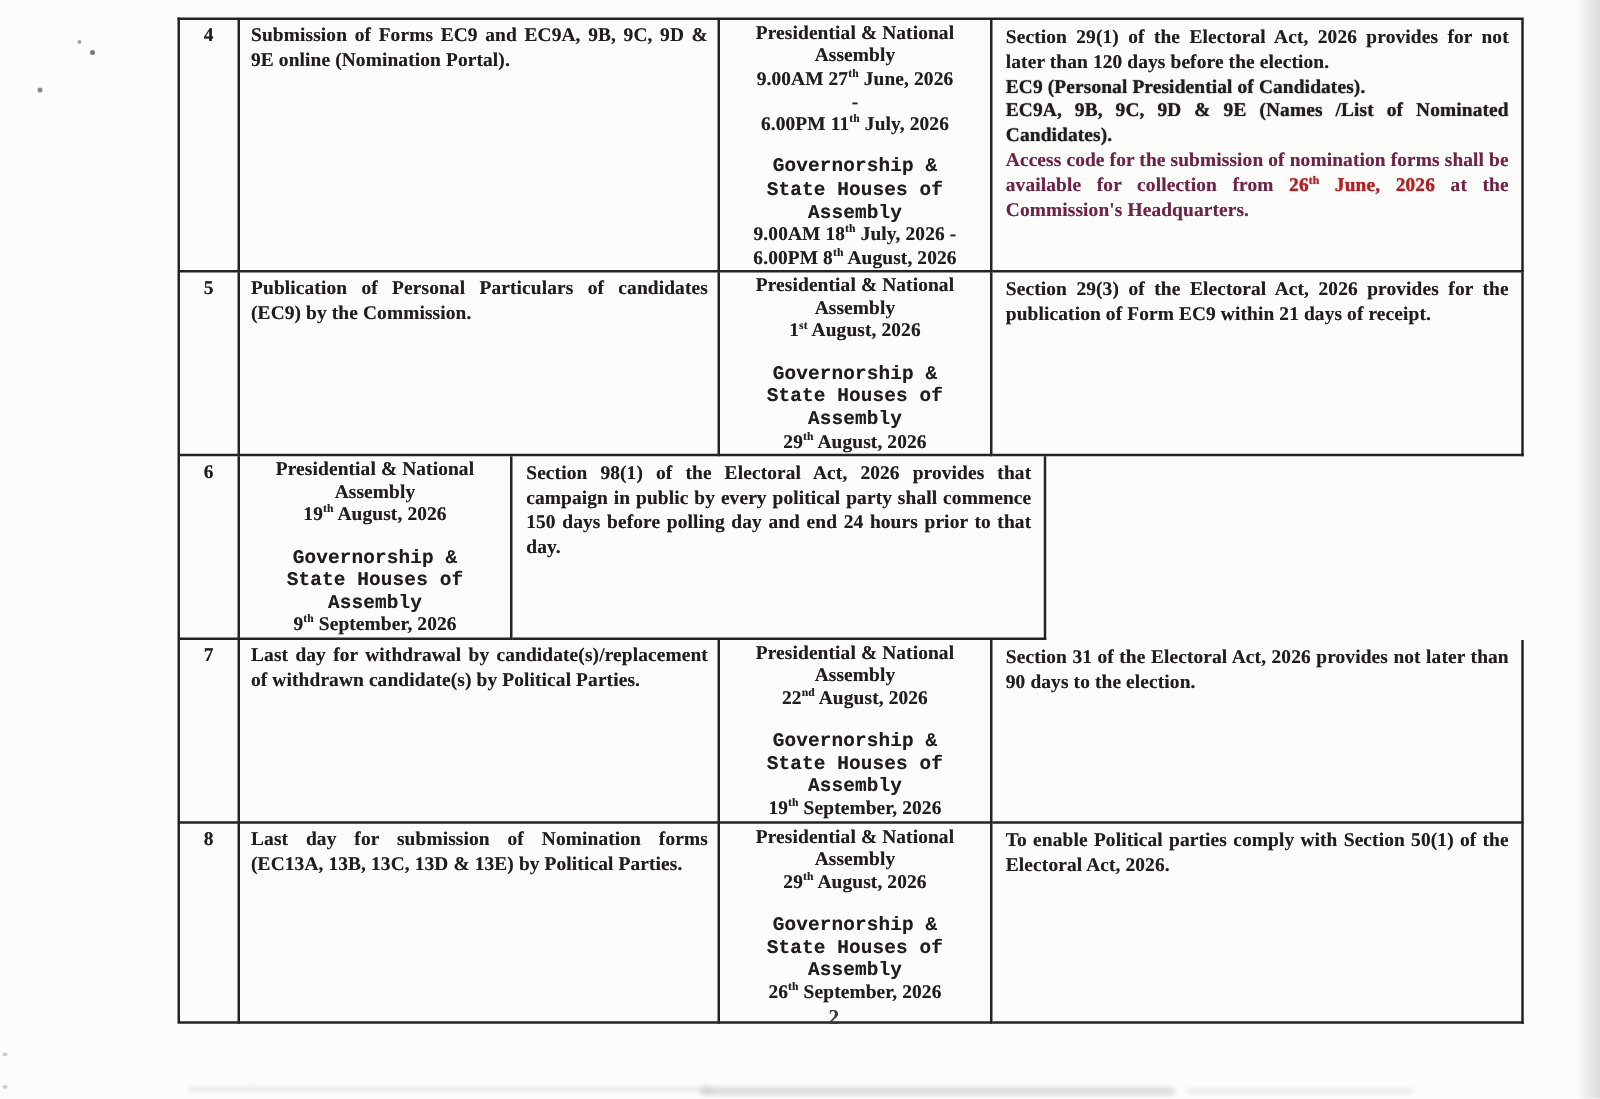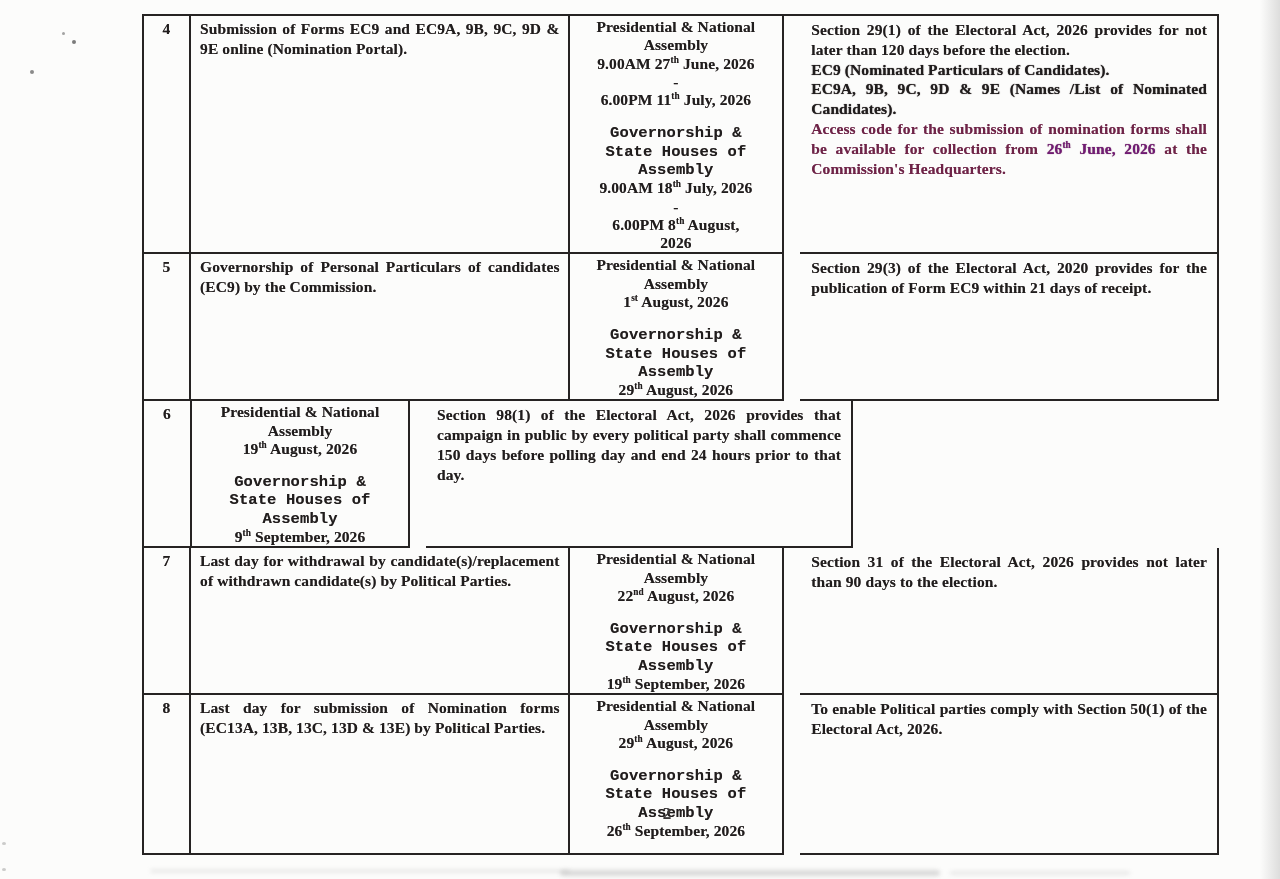--- a/index.html
+++ b/index.html
@@ -28,25 +28,25 @@
   .trow{display:flex;}
   .c{
     box-sizing:border-box;
     border-right:2px solid #262323;border-bottom:2px solid #262323;
     line-height:1.28;
   }
   .c p{margin:0;}
   .c1{width:48px;text-align:center;padding-top:3px;}
   .c2{width:386px;text-align:justify;padding:3px 8px 0 9px;}
   .c3{width:218px;text-align:center;padding:2px 26px 0 26px;line-height:1.18;}
-  .c4{width:427px;text-align:justify;padding:4px 10px 0 11px;margin-left:16px;}
+  .c4{width:427px;text-align:justify;padding:4px 10px 0 11px;}
   .gap{margin-top:15px !important;font-family:Liberation Mono, monospace;}
   sup{font-size:.6em;line-height:0;vertical-align:super;}
   .maroon{color:#6e2347;text-shadow:0 0 .5px rgba(110,35,71,.55);}
-  .maroon .strong{color:#701a75;text-shadow:0 0 .9px rgba(94,27,62,.85);}
+  .maroon .strong{color:#b91c1c;text-shadow:0 0 .9px rgba(94,27,62,.85);}
   .emph{text-shadow:0 0 .9px rgba(35,25,25,.9);}
   
   .page-number{
     position:absolute;left:655px;top:804px;width:24px;text-align:center;
     font-size:17px;font-weight:700;color:#3b3838;
     text-shadow:0 0 .5px rgba(60,55,55,.5);
   }
 </style>
 </head>
 <body>
@@ -67,41 +67,41 @@
     <div class="c c3">
       <p>Presidential &amp; National Assembly</p>
       <p>9.00AM 27<sup>th</sup> June, 2026 -</p>
       <p>6.00PM 11<sup>th</sup> July, 2026</p>
       <p class="gap">Governorship &amp; State Houses of Assembly</p>
       <p>9.00AM 18<sup>th</sup> July, 2026 -</p>
       <p>6.00PM 8<sup>th</sup> August, 2026</p>
     </div>
     <div class="c c4">
       <p>Section 29(1) of the Electoral Act, 2026 provides for not later than 120 days before the election.</p>
-      <p class="emph">EC9 (Nominated Particulars of Candidates).</p>
+      <p class="emph">EC9 (Personal Presidential of Candidates).</p>
       <p class="emph">EC9A, 9B, 9C, 9D &amp; 9E (Names /List of Nominated Candidates).</p>
       <p class="maroon"><span>Access code for the submission of nomination forms shall be available for collection from </span><span class="strong">26<sup>th</sup> June, 2026</span><span> at the Commission's Headquarters.</span></p>
     </div>
   </div>
 
   <div class="trow" style="min-height:138px;">
     <div class="c c1">
       <p>5</p>
     </div>
     <div class="c c2">
-      <p>Governorship of Personal Particulars of candidates (EC9) by the Commission.</p>
+      <p>Publication of Personal Particulars of candidates (EC9) by the Commission.</p>
     </div>
     <div class="c c3">
       <p>Presidential &amp; National Assembly</p>
       <p>1<sup>st</sup> August, 2026</p>
       <p class="gap">Governorship &amp; State Houses of Assembly</p>
       <p>29<sup>th</sup> August, 2026</p>
     </div>
     <div class="c c4">
-      <p>Section 29(3) of the Electoral Act, 2020 provides for the publication of Form EC9 within 21 days of receipt.</p>
+      <p>Section 29(3) of the Electoral Act, 2026 provides for the publication of Form EC9 within 21 days of receipt.</p>
     </div>
   </div>
 
   <div class="trow" style="min-height:139px;">
     <div class="c c1">
       <p>6</p>
     </div>
     <div class="c c3">
       <p>Presidential &amp; National Assembly</p>
       <p>19<sup>th</sup> August, 2026</p>

